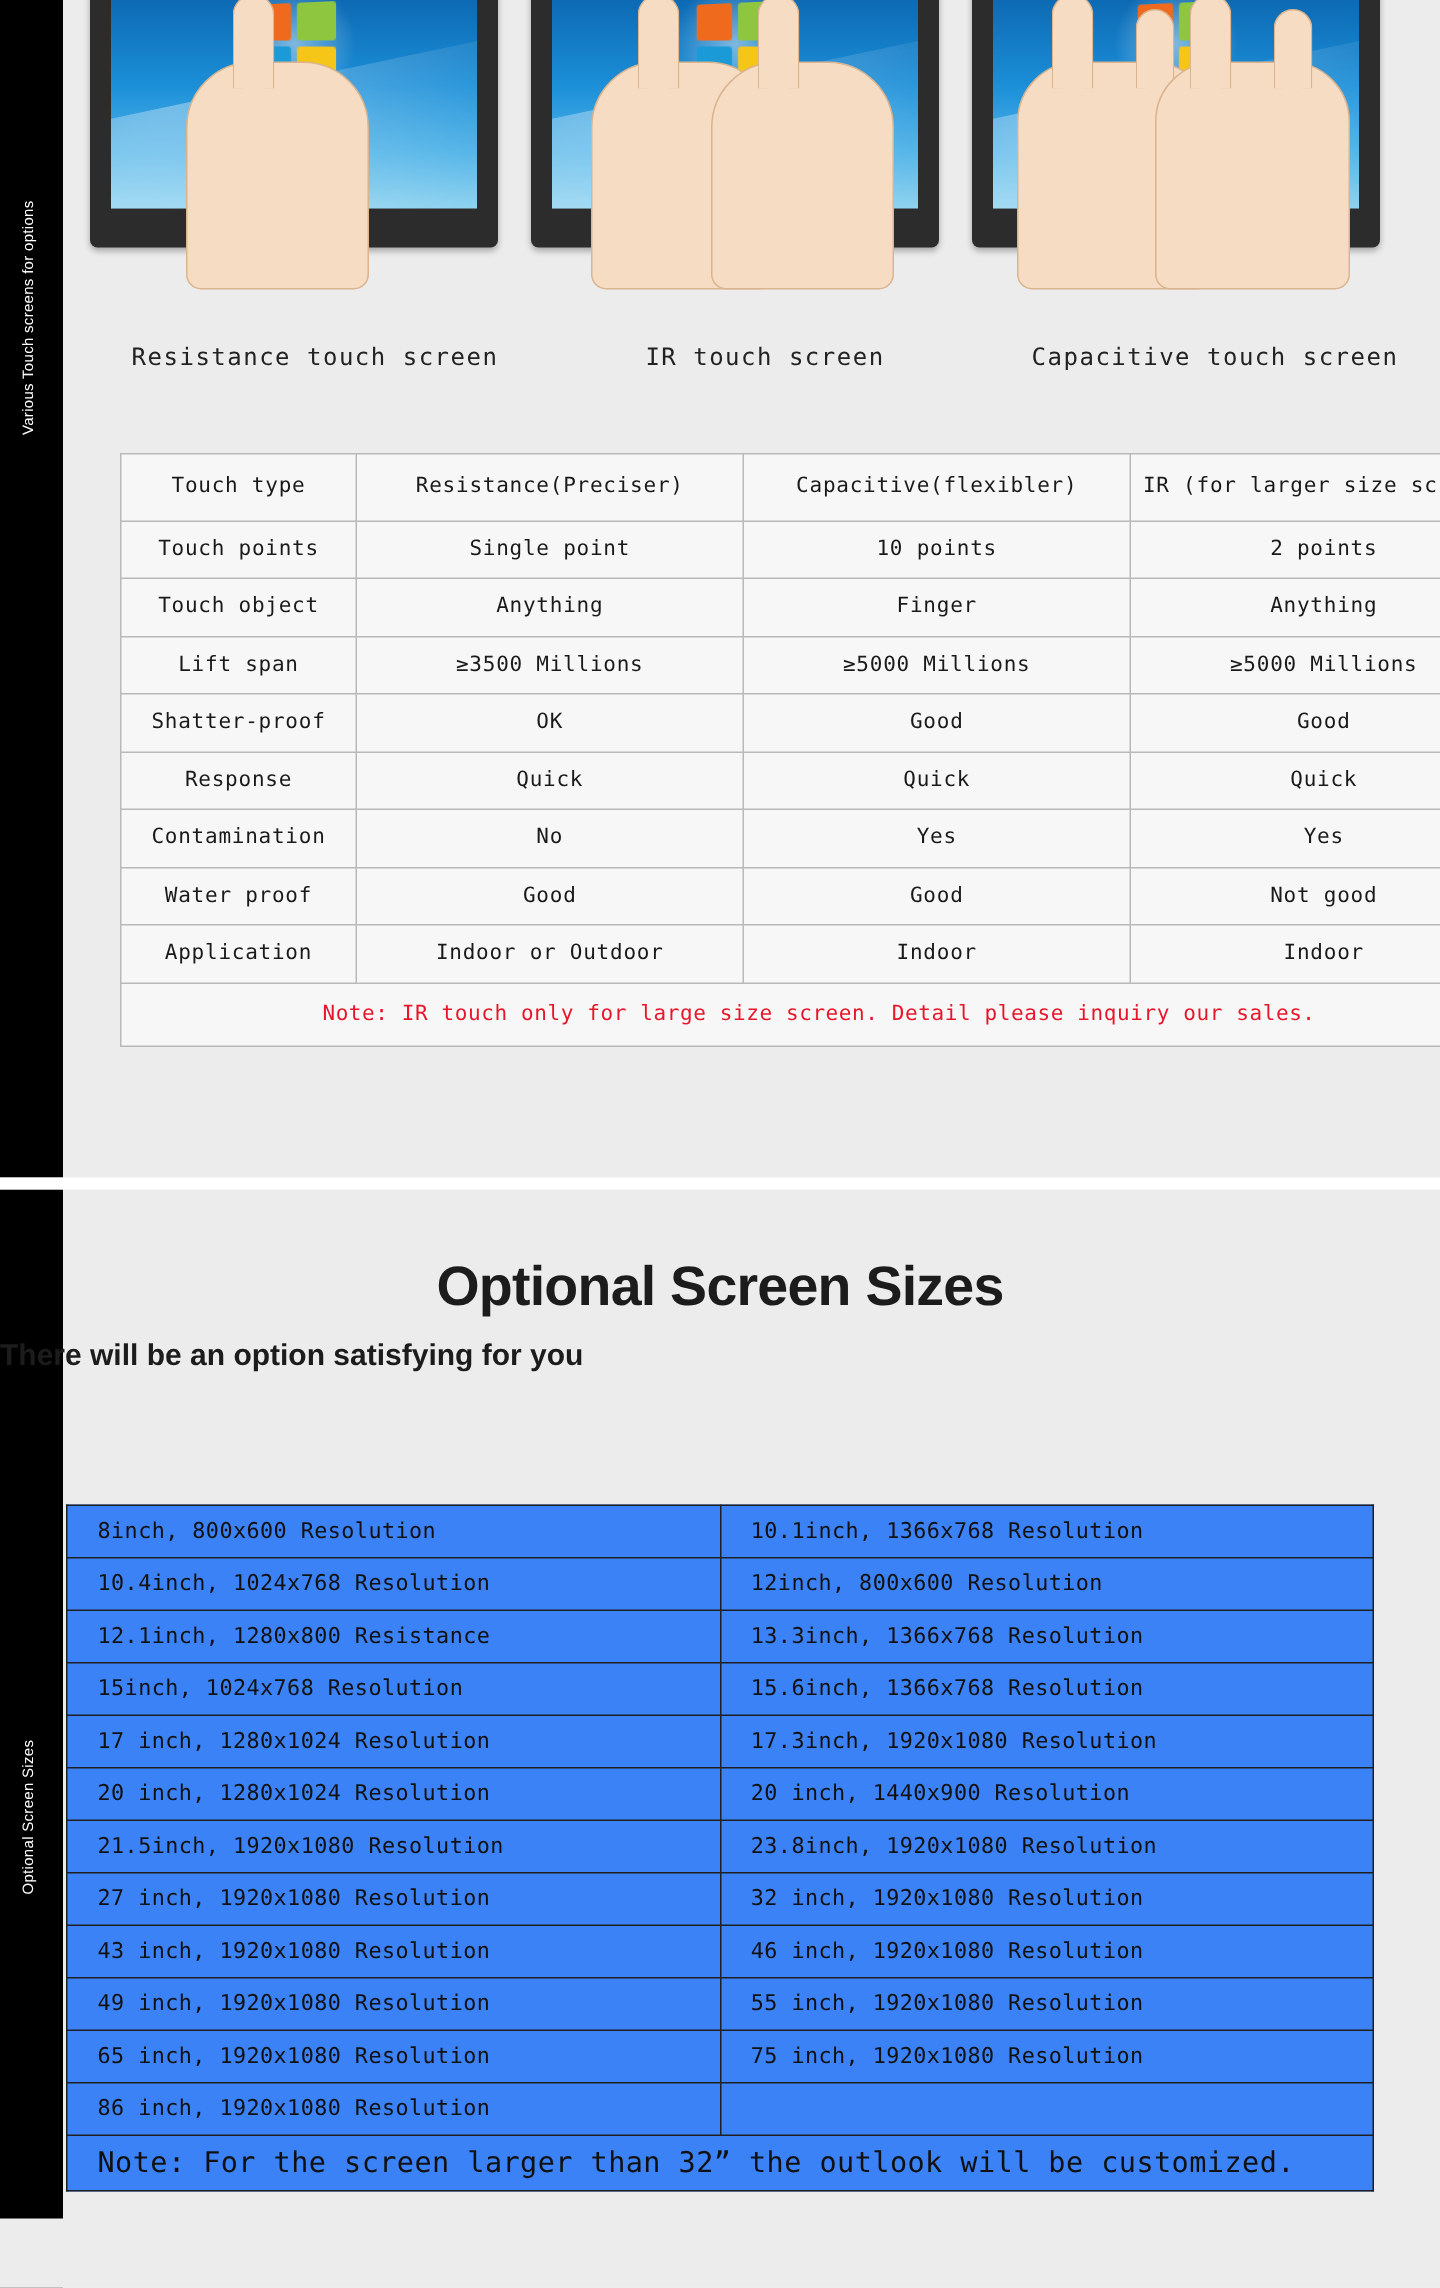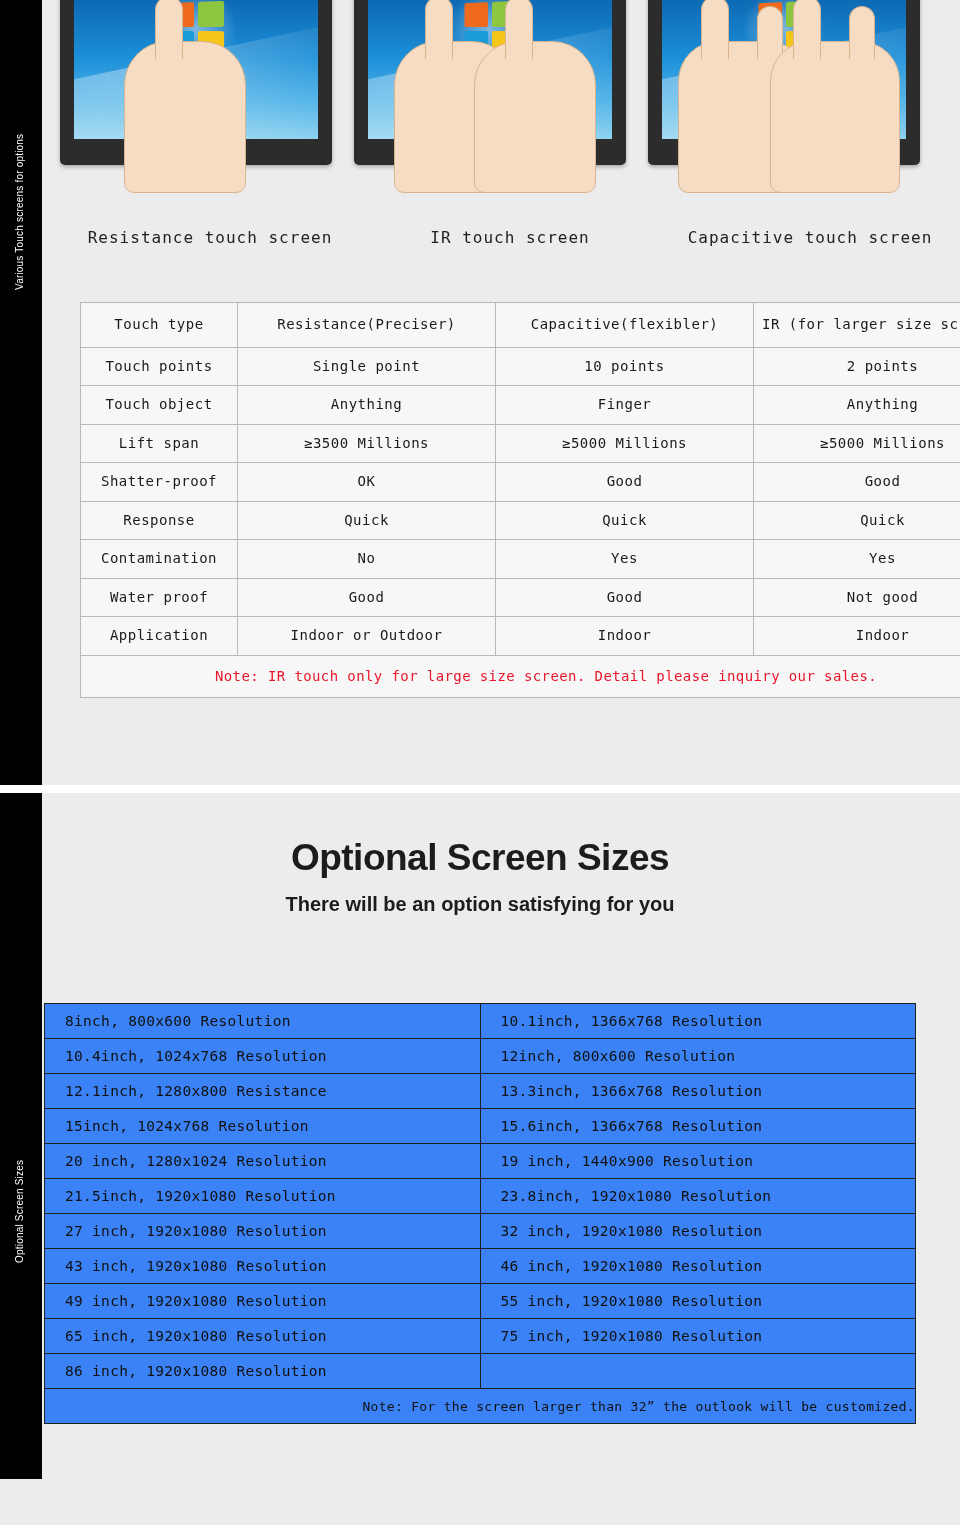--- a/index.html
+++ b/index.html
@@ -177,21 +177,21 @@
     position:absolute;top:44px;left:0;width:960px;
     text-align:center;
     font-family:"Liberation Sans", sans-serif;
     font-weight:bold;
     font-size:37px;
     color:#1c1c1c;
     letter-spacing:-0.5px;
   }
   .sec2-h2{
     position:absolute;top:100px;left:0;width:960px;
-    text-align:center;
+    text-align:left;
     font-family:"Liberation Sans", sans-serif;
     font-weight:bold;
     font-size:20px;
     color:#1c1c1c;
   }
   .sizes-wrap{
     position:absolute;left:44px;top:210px;
     width:872px;
   }
   table.sizes{
@@ -205,22 +205,21 @@
     font-family:"DejaVu Sans Mono", monospace;
     font-size:14.5px;
     color:#111;
     padding:7px 0 7px 20px;
     letter-spacing:.3px;
     height:20px;
   }
   table.sizes td.empty{ }
   table.sizes td.note{
     padding-left:20px;
-    font-size:13px;
-    text-align:right;
+    font-size:19px;
   }
   .sec2-bottom{
     position:absolute;left:0;bottom:0;width:960px;height:46px;background:#ececec;
   }
 </style>
 </head>
 <body>
 
 <div class="page">
 
@@ -373,22 +372,26 @@
         </tr>
         <tr>
           <td>12.1inch, 1280x800 Resistance</td>
           <td>13.3inch, 1366x768 Resolution</td>
         </tr>
         <tr>
           <td>15inch, 1024x768 Resolution</td>
           <td>15.6inch, 1366x768 Resolution</td>
         </tr>
         <tr>
+          <td>17 inch, 1280x1024 Resolution</td>
+          <td>17.3inch, 1920x1080 Resolution</td>
+        </tr>
+        <tr>
           <td>20 inch, 1280x1024 Resolution</td>
-          <td>19 inch, 1440x900 Resolution</td>
+          <td>20 inch, 1440x900 Resolution</td>
         </tr>
         <tr>
           <td>21.5inch, 1920x1080 Resolution</td>
           <td>23.8inch, 1920x1080 Resolution</td>
         </tr>
         <tr>
           <td>27 inch, 1920x1080 Resolution</td>
           <td>32 inch, 1920x1080 Resolution</td>
         </tr>
         <tr>

